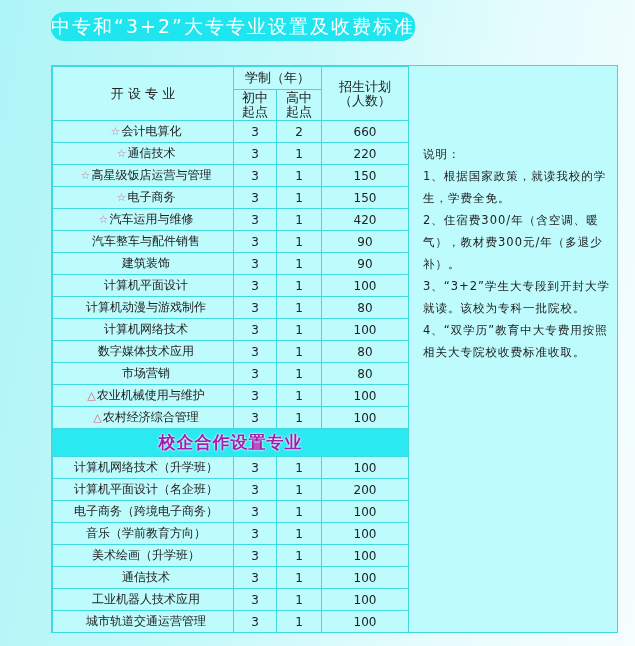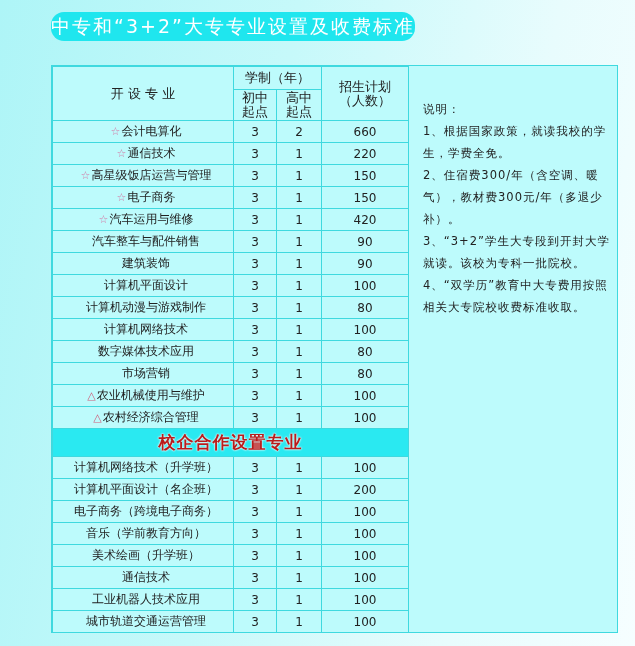--- a/index.html
+++ b/index.html
@@ -22,30 +22,30 @@
     position:absolute; left:0; top:0; width:356px;
     border-collapse:collapse; table-layout:fixed;
   }
   .grid td {
     border:1px solid #3fd9df; padding:0; height:21px;
     font-size:12px; color:#222; text-align:center; white-space:nowrap; overflow:hidden;
   }
   .grid td.name { text-align:center; padding-left:6px; }
   .grid .hdr td { font-size:13px; line-height:14px; }
   .grid .banner td {
-    height:27px; background:#2ae9f1; color:#b91c1c; font-size:17px; font-weight:bold;
+    height:27px; background:#2ae9f1; color:#a21caf; font-size:17px; font-weight:bold;
     letter-spacing:1px; text-shadow:0 0 2px #fff, 0 0 2px #fff;
   }
   .mark { font-size:11px; margin-right:1px; }
   .mark.star { color:#d47ba7; }
   .mark.tri { color:#d0607c; }
   .notes {
     position:absolute; left:356px; top:0; width:210px; height:566px;
     border-left:1px solid #3fd9df; box-sizing:border-box;
-    padding:32px 8px 0 14px;
+    padding:77px 8px 0 14px;
     font-size:11.5px; line-height:22px; color:#222; letter-spacing:1px;
   }
   .notes p { margin:0; }
 </style>
 </head>
 <body>
 
 <div class="title-bar">中专和“3+2”大专专业设置及收费标准</div>
 
 <div class="table-wrap">

